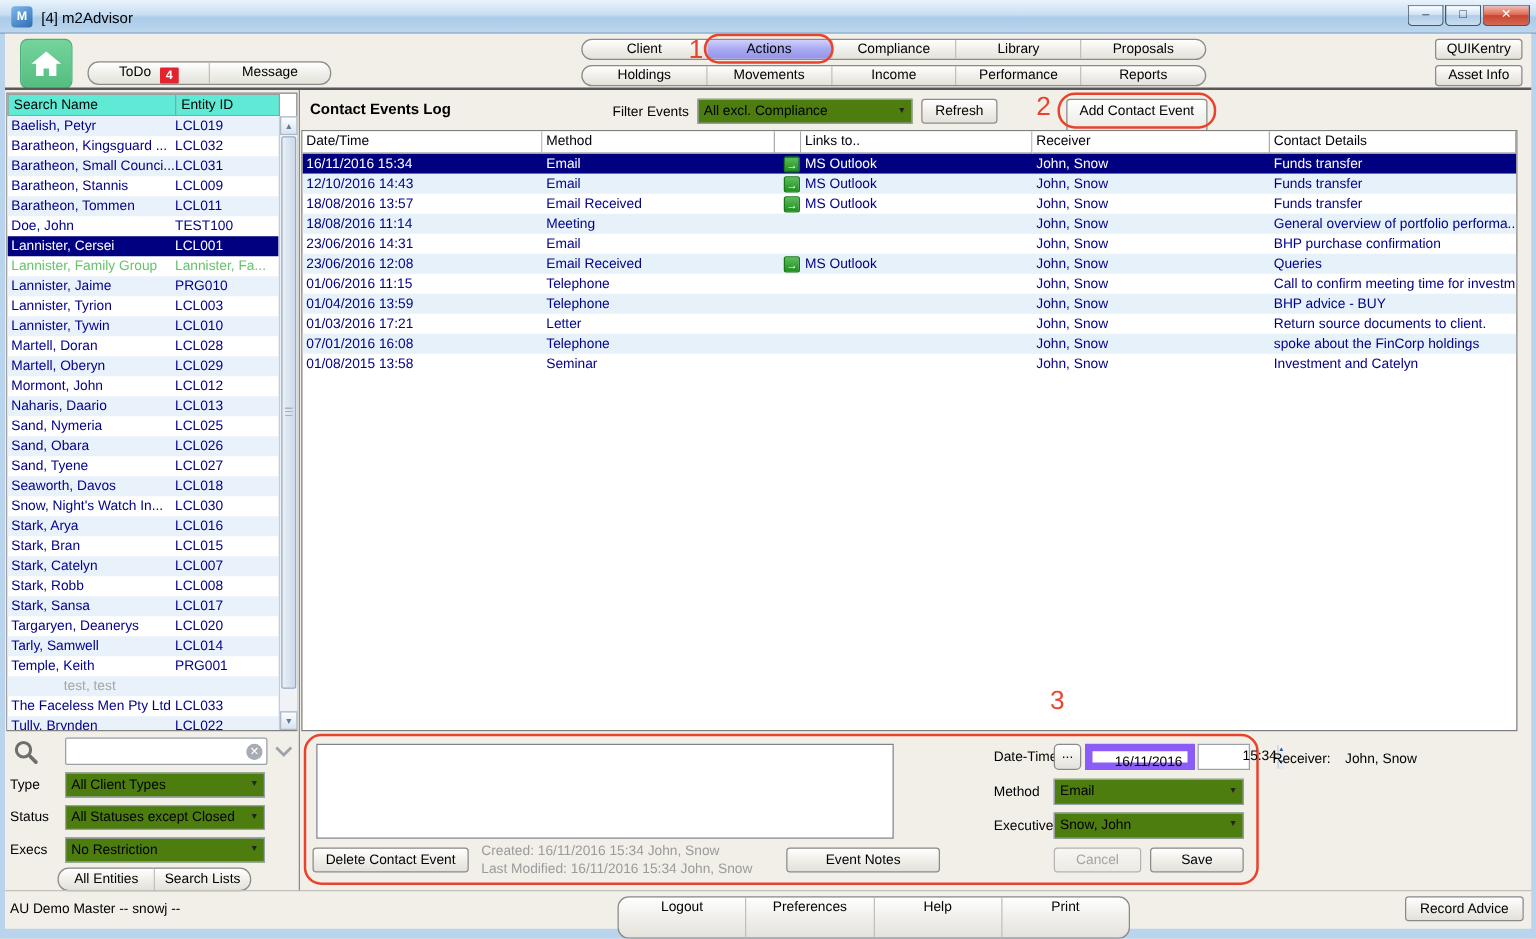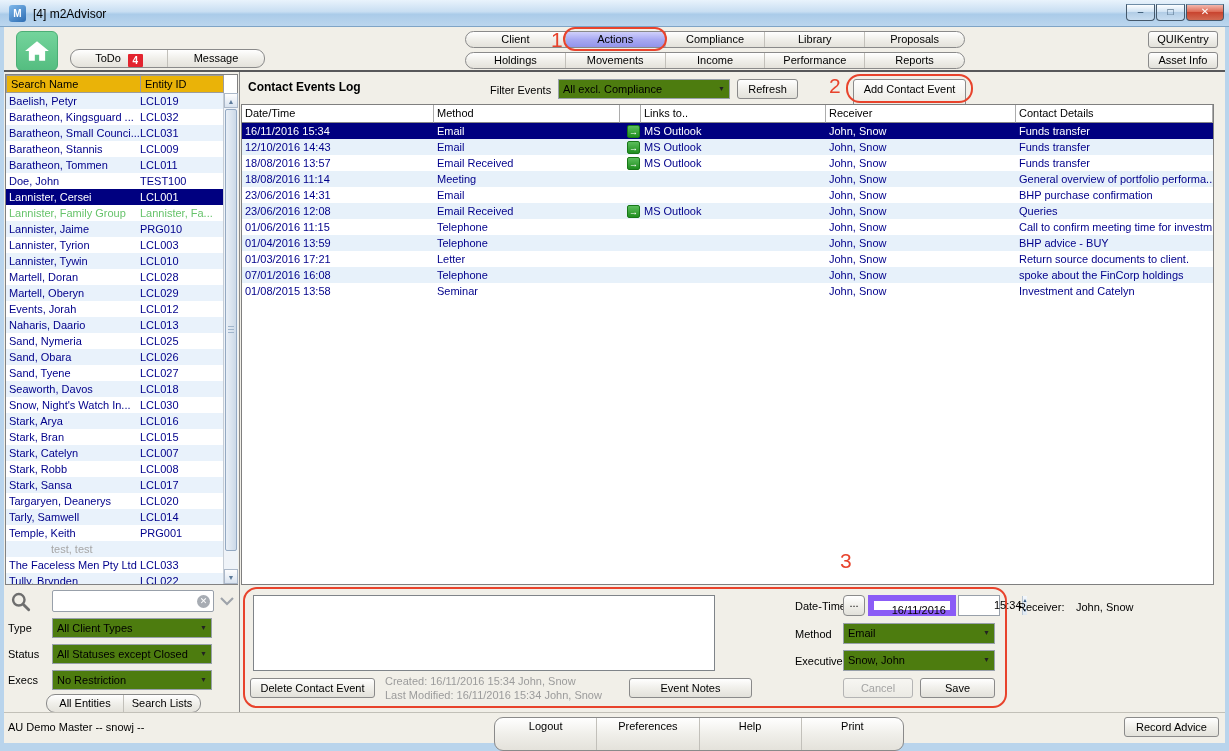--- a/index.html
+++ b/index.html
@@ -51,21 +51,21 @@
   .oval { position:absolute; border:2.5px solid #E8432C; pointer-events:none; }
   #ann1 { left:551px; top:28px; }
   #oval-actions { left:563px; top:27px; width:104px; height:24px; border-radius:12px; }
   #ann2 { left:829px; top:74px; }
   #oval-add { left:846px; top:74px; width:127px; height:29px; border-radius:14px; }
   #ann3 { left:840px; top:549px; }
   #red-box { left:243px; top:587px; width:764px; height:121px; border-radius:14px; }
 
   
   #sb-box { position:absolute; left:5px; top:74px; width:233px; height:511px; background:#fff; border:1px solid #828282; }
-  .sb-h { position:absolute; background:#eab308; border:1px solid #9C9C9C; line-height:16px; padding-left:4px; }
+  .sb-h { position:absolute; background:#5eead4; border:1px solid #9C9C9C; line-height:16px; padding-left:4px; }
   #sb-h1 { left:6px; top:75px; width:135px; height:18px; }
   #sb-h2 { left:140px; top:75px; width:84px; height:18px; }
   #sidebar-list { position:absolute; left:6px; top:93px; width:217px; height:491px; overflow:hidden; background:#fff; }
   .sb-row { display:flex; height:16px; line-height:16px; color:#00008B; }
   .sb-row.alt { background:#E9F2FB; }
   .sb-row.sel { background:#000080; color:#fff; }
   .sb-name { width:134px; padding-left:3px; overflow:hidden; white-space:nowrap; }
   .sb-id { flex:1; overflow:hidden; white-space:nowrap; }
   .c-green { color:#67C36B; }
   .c-gray { color:#A6A6A6;margin-left:42px; }
@@ -246,21 +246,21 @@
     </div>
     <div class="sb-row">
       <div class="sb-name">Martell, Doran</div>
       <div class="sb-id">LCL028</div>
     </div>
     <div class="sb-row alt">
       <div class="sb-name">Martell, Oberyn</div>
       <div class="sb-id">LCL029</div>
     </div>
     <div class="sb-row">
-      <div class="sb-name">Events, Jorah</div>
+      <div class="sb-name">Mormont, John</div>
       <div class="sb-id">LCL012</div>
     </div>
     <div class="sb-row alt">
       <div class="sb-name">Naharis, Daario</div>
       <div class="sb-id">LCL013</div>
     </div>
     <div class="sb-row">
       <div class="sb-name">Sand, Nymeria</div>
       <div class="sb-id">LCL025</div>
     </div>

